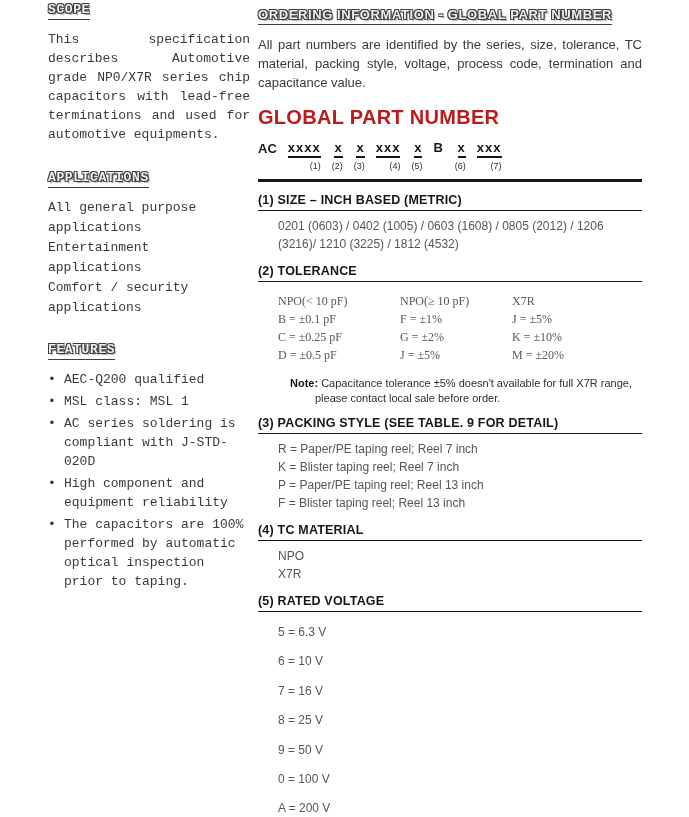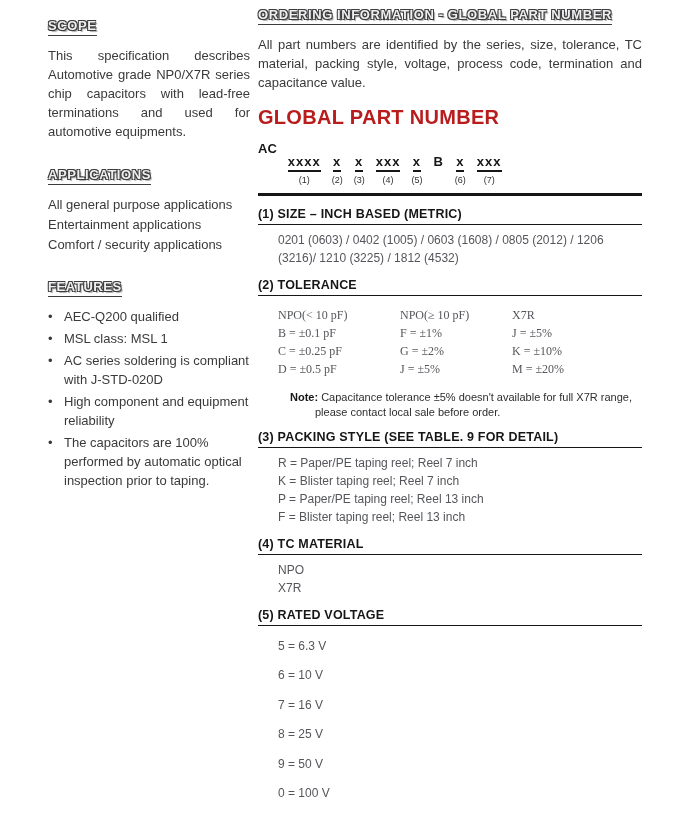--- a/index.html
+++ b/index.html
@@ -1,20 +1,20 @@
 <!DOCTYPE html>
 <html><head>
 <meta charset="utf-8">
 <style>
   html,body{margin:0;padding:0;background:#fff;}
   .page{
     position:relative;width:689px;height:817px;background:#ffffff;
     font-family:"Liberation Sans", sans-serif;color:#2f2f31;overflow:hidden;
   }
-  .col-left{position:absolute;left:48px;top:16px;width:202px;}
+  .col-left{position:absolute;left:48px;top:0;width:202px;font-family:Liberation Mono, monospace;}
   .col-right{position:absolute;left:258px;top:5px;width:384px;}
 
   
   .outline-heading{
     display:inline-block;margin:0 0 10px 0;
     font-size:13px;font-weight:bold;letter-spacing:.6px;
     color:#efefef;
     text-shadow:-1px -1px 0 #3d3d3f,1px -1px 0 #3d3d3f,-1px 1px 0 #3d3d3f,1px 1px 0 #3d3d3f,2px 2px 1px #a8a8a8;
     border-bottom:1.5px solid #3d3d3f;padding-bottom:2px;
   }
@@ -29,21 +29,21 @@
   }
   .bullet-list li::before{content:"•";position:absolute;left:0;top:0;color:#3a3a3c;}
 
   .sect-gap-1{margin-bottom:24px;}
   .sect-gap-2{margin-bottom:22px;}
 
   .gpn-title{margin:14px 0 12px 0;font-size:20px;font-weight:bold;color:#b91c1c;letter-spacing:.3px;}
 
   .part-number{display:flex;align-items:flex-start;gap:11px;margin:0 0 2px 0;}
   .pn-prefix{font-size:13px;font-weight:bold;color:#161616;}
-  .pn-seg{display:flex;flex-direction:column;align-items:center;margin-top:14px;}
+  .pn-seg{display:flex;flex-direction:column;align-items:flex-end;}
   .pn-text{font-size:13px;font-weight:bold;color:#161616;letter-spacing:1px;line-height:14px;}
   .pn-text.u{border-bottom:2px solid #161616;padding-bottom:1px;}
   .pn-num{font-size:9px;color:#2f2f31;margin-top:3px;min-height:10px;}
 
   .thick-rule{height:3px;background:#161616;margin:8px 0 0 0;}
 
   .sec-heading{
     margin:11px 0 0 0;font-size:12.5px;font-weight:bold;color:#161616;
     border-bottom:1.5px solid #161616;padding-bottom:3px;letter-spacing:.2px;
   }

